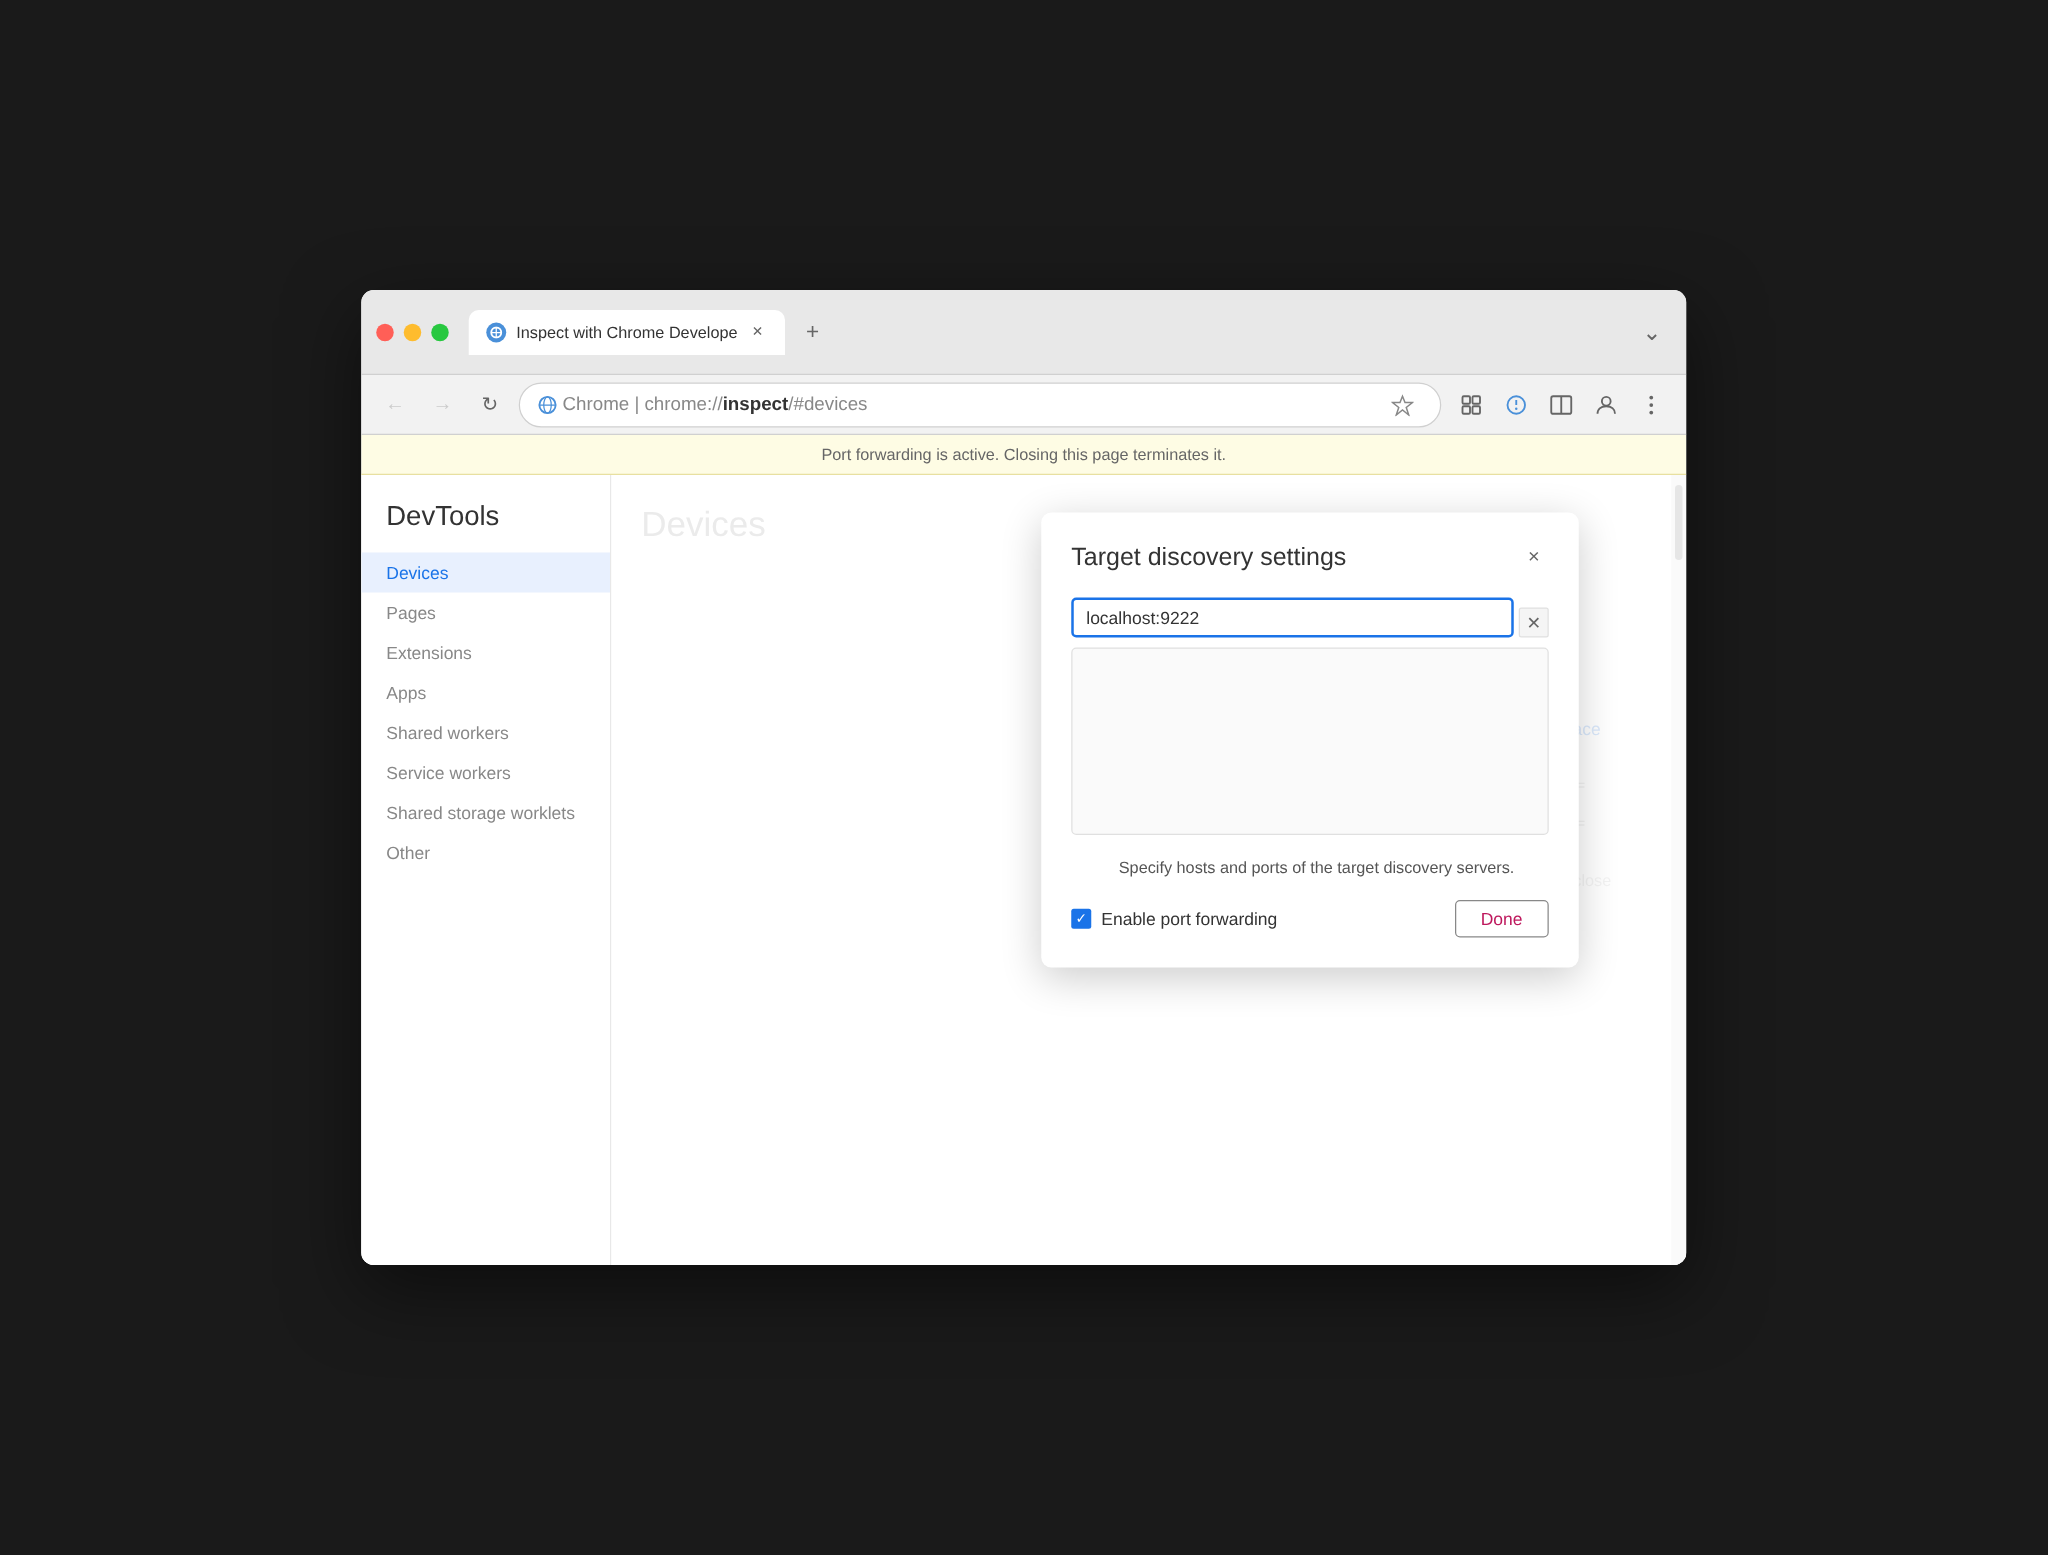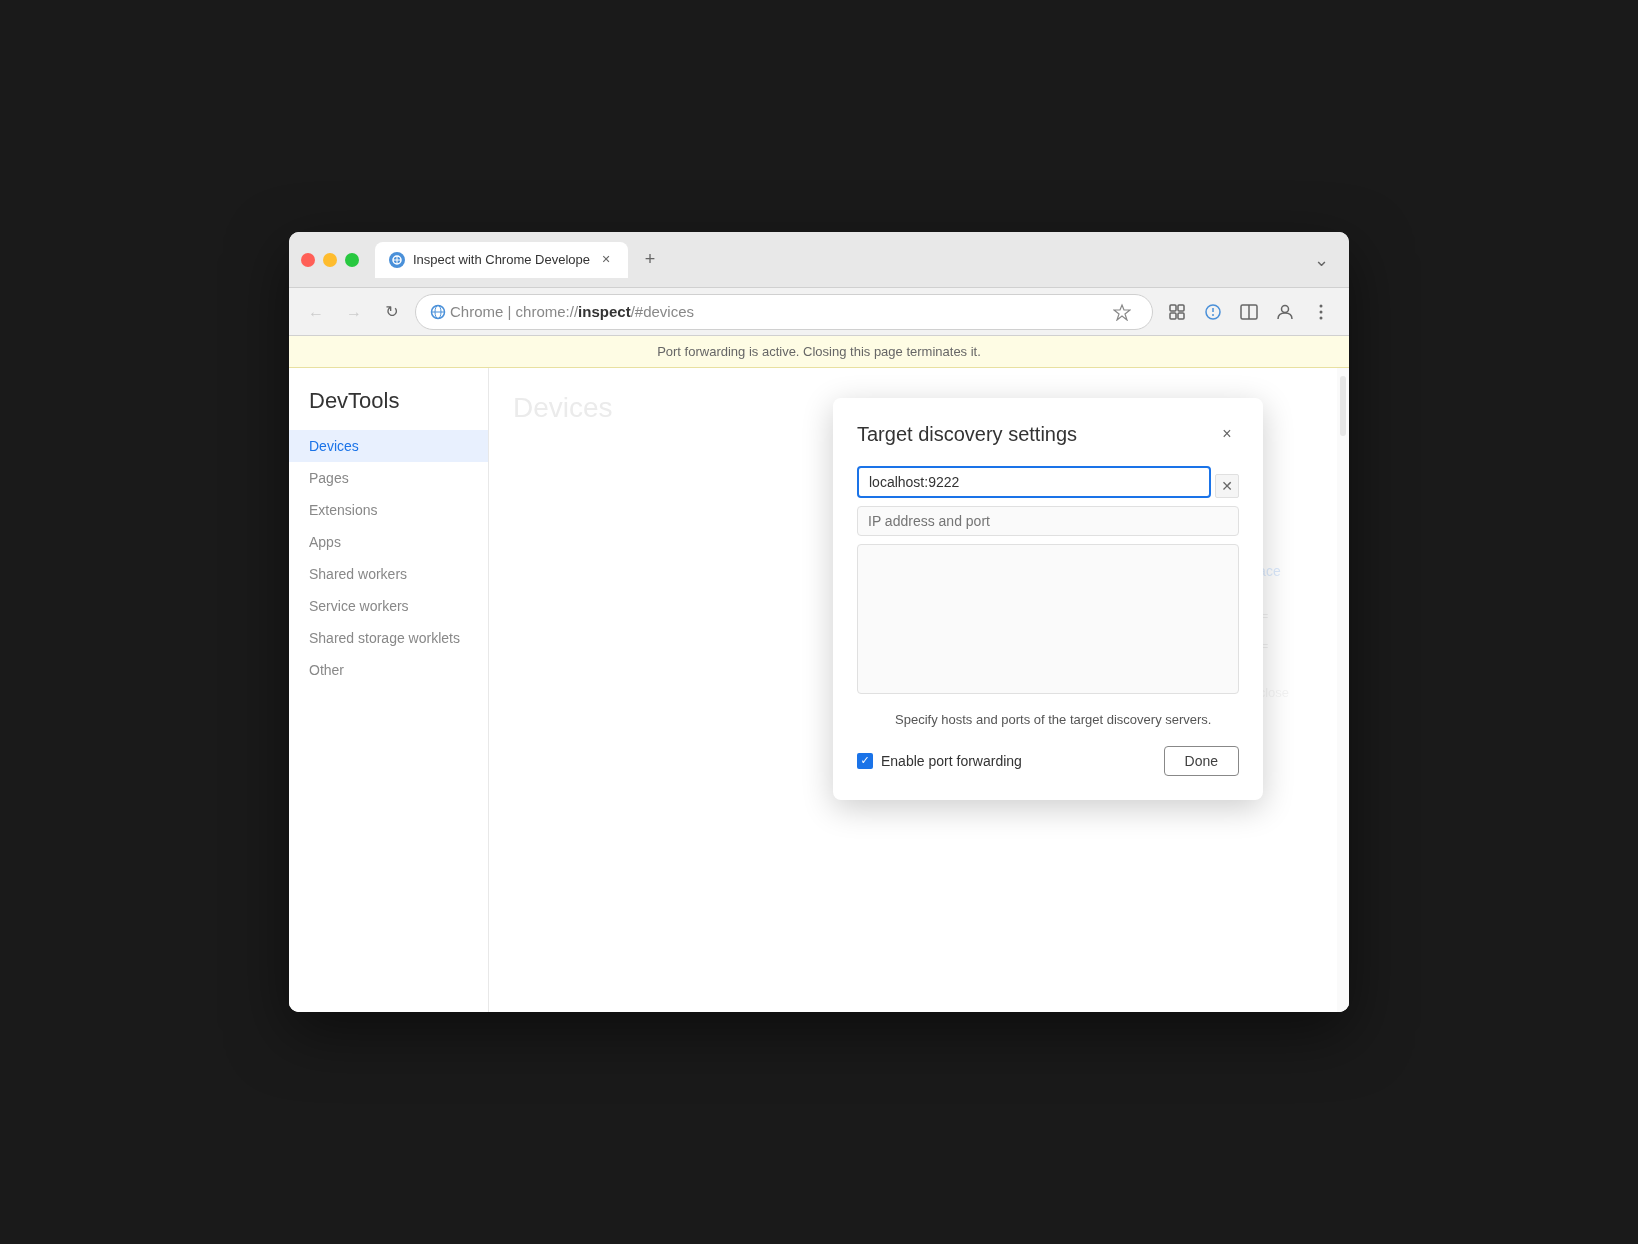--- a/index.html
+++ b/index.html
@@ -19,21 +19,21 @@
       border-radius: 10px;
       box-shadow: 0 20px 60px rgba(0,0,0,0.5);
       overflow: hidden;
       display: flex;
       flex-direction: column;
     }
 
     
     .title-bar {
       background: #e8e8e8;
-      height: 56px;
+      height: 68px;
       display: flex;
       align-items: center;
       padding: 0 12px;
       border-bottom: 1px solid #d0d0d0;
       flex-shrink: 0;
     }
 
     .traffic-lights {
       display: flex;
       gap: 8px;
@@ -447,21 +447,21 @@
       color: #333;
       text-align: right;
     }
 
     .done-btn {
       background: #ffffff;
       border: 1px solid #888;
       border-radius: 4px;
       padding: 6px 20px;
       font-size: 14px;
-      color: #404040;
+      color: #be185d;
       cursor: pointer;
     }
   </style>
 </head>
 <body>
 
 <div class="browser-window">
 
   <div class="title-bar">
     <div class="traffic-lights">
@@ -593,23 +593,20 @@
         <div class="dialog-header">
           <span class="dialog-title">Target discovery settings</span>
           <div class="dialog-close">×</div>
         </div>
 
         <div class="dialog-input-row">
           <input class="dialog-input" type="text" value="localhost:9222" style="">
           <div class="input-clear-btn">✕</div>
         </div>
 
-        <div class="dialog-placeholder-row">
-          <input class="dialog-placeholder-input" type="text" placeholder="IP address and port" style="">
-        </div>
 
         <div class="dialog-textarea-area"></div>
 
         <div class="dialog-description">Specify hosts and ports of the target discovery servers.</div>
 
         <div class="dialog-footer">
           <div class="checkbox-row">
             <div class="checkbox">✓</div>
             <span class="checkbox-label">Enable port forwarding</span>
           </div>

